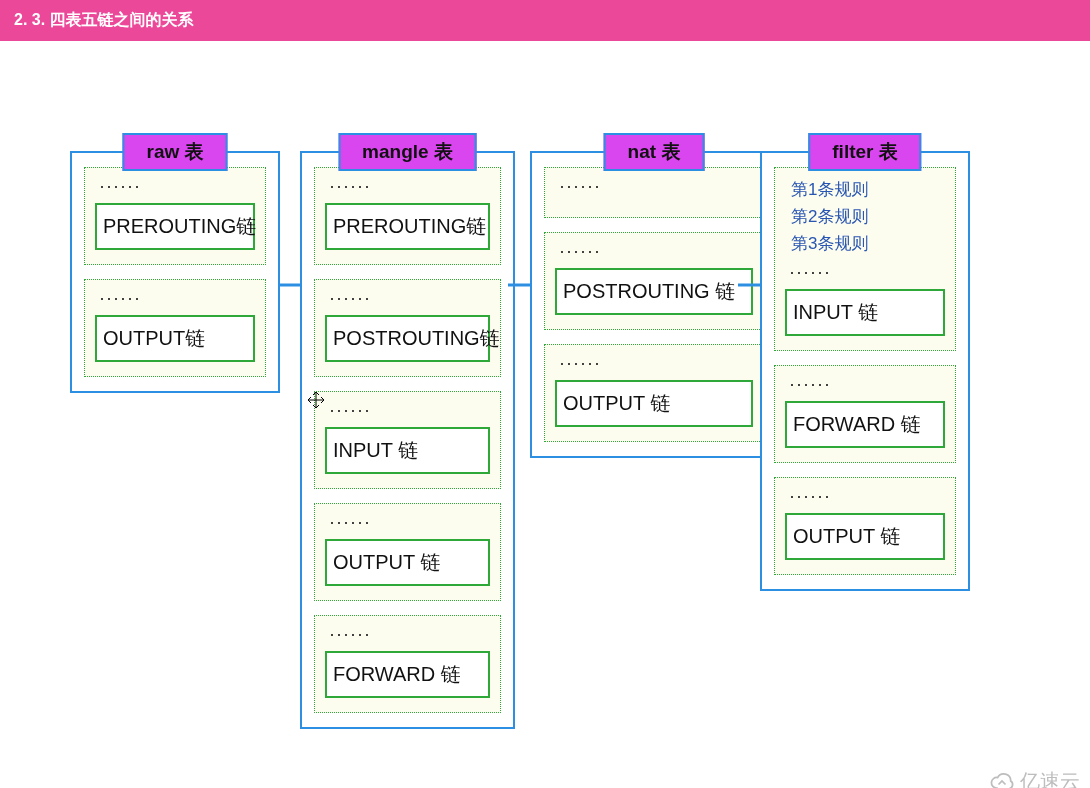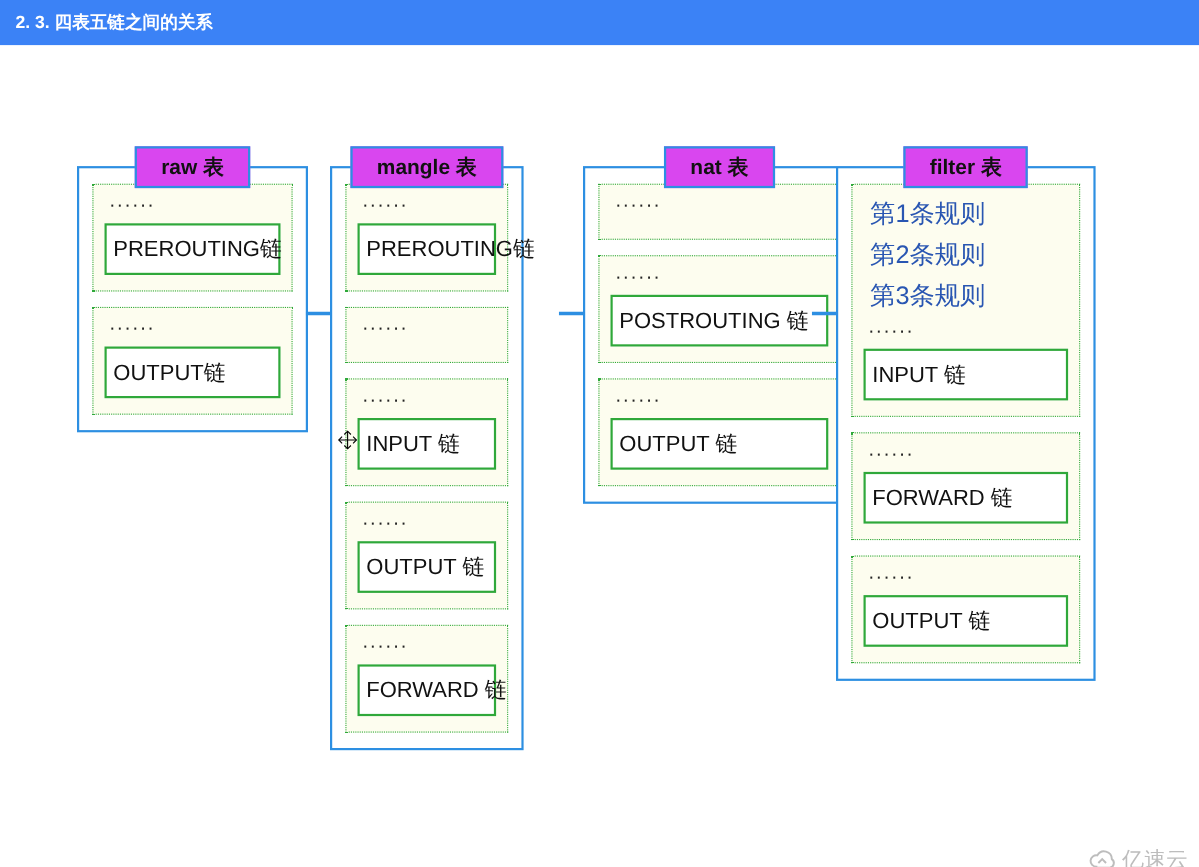--- a/index.html
+++ b/index.html
@@ -1,35 +1,35 @@
 <!DOCTYPE html>
 <html><head>
   <meta charset="utf-8">
   <style>
     * { box-sizing: border-box; margin: 0; padding: 0; }
     body { font-family: Arial, "Microsoft YaHei", sans-serif; background: #fff; width: 1090px; }
-    .header { background: #3b82f6; color: #fff; padding: 10px 14px; font-size: 16px; font-weight: bold; }
+    .header { background: #ec4899; color: #fff; padding: 10px 14px; font-size: 16px; font-weight: bold; }
     .canvas { position: relative; height: 760px; padding: 20px 50px; }
     .tbl { position: absolute; border: 2px solid #2d8fe2; background: #fff; }
     .tbl-title {
       position: absolute; top: -20px; left: 50%; transform: translateX(-50%);
       background: #d946ef; border: 2px solid #2d8fe2; padding: 4px 22px;
       font-size: 19px; font-weight: bold; white-space: nowrap; color: #111;
     }
     .slot {
       margin: 14px 12px; border: 1px dotted #2fa83a; background: #fdfdef;
       padding: 8px 10px 14px 10px;
     }
     .dots { color: #222; font-size: 18px; letter-spacing: 1px; margin-bottom: 6px; padding-left: 4px; }
     .chain {
       border: 2px solid #2fa83a; background: #fff;
       font-size: 20px; padding: 8px 6px; text-align: left; color: #111;
       white-space: nowrap;
     }
-    .rules { color: #2956b2; font-size: 23px; line-height: 1.6; padding-left: 6px; margin-bottom: 4px; }
+    .rules { color: #2956b2; font-size: 17px; line-height: 1.6; padding-left: 6px; margin-bottom: 4px; }
     .arrow { position: absolute; width: 40px; height: 18px; }
     .arrow svg { width: 100%; height: 100%; }
     .watermark { position: absolute; right: 10px; bottom: 6px; color: #bdbdbd; font-size: 20px; display: flex; align-items: center; gap: 4px; }
     .watermark svg { width: 28px; height: 28px; }
     .cursor { position: absolute; width: 18px; height: 18px; color: #111; }
   </style>
 </head>
 <body>
 
 <div class="header">
@@ -50,28 +50,29 @@
     </div>
   </div>
 
   <div class="arrow" style="left:278px; top:235px;">
     <svg viewBox="0 0 40 18">
         <line x1="0" y1="9" x2="28" y2="9" stroke="#2d8fe2" stroke-width="3"></line>
         <polygon points="28,2 40,9 28,16" fill="#2d8fe2"></polygon>
       </svg>
   </div>
 
-  <div class="tbl" style="left:300px; top:110px; width:176px;">
+  <div class="tbl" style="left:300px; top:110px; width:215px;">
     <div class="tbl-title">mangle 表</div>
     <div class="slot">
       <div class="dots">······</div>
       <div class="chain">PREROUTING链</div>
     </div>
     <div class="slot">
       <div class="dots">······</div>
+      <div class="chain">POSTROUTING链</div>
     </div>
     <div class="slot">
       <div class="dots">······</div>
       <div class="chain">INPUT 链</div>
     </div>
     <div class="slot">
       <div class="dots">······</div>
       <div class="chain">OUTPUT 链</div>
     </div>
     <div class="slot">
@@ -102,21 +103,21 @@
     </div>
   </div>
 
   <div class="arrow" style="left:738px; top:235px;">
     <svg viewBox="0 0 40 18">
         <line x1="0" y1="9" x2="28" y2="9" stroke="#2d8fe2" stroke-width="3"></line>
         <polygon points="28,2 40,9 28,16" fill="#2d8fe2"></polygon>
       </svg>
   </div>
 
-  <div class="tbl" style="left:760px; top:110px; width:236px;">
+  <div class="tbl" style="left:760px; top:110px; width:210px;">
     <div class="tbl-title">filter 表</div>
     <div class="slot">
       <div class="rules">
         <div>第1条规则</div>
         <div>第2条规则</div>
         <div>第3条规则</div>
       </div>
       <div class="dots">······</div>
       <div class="chain">INPUT 链</div>
     </div>

